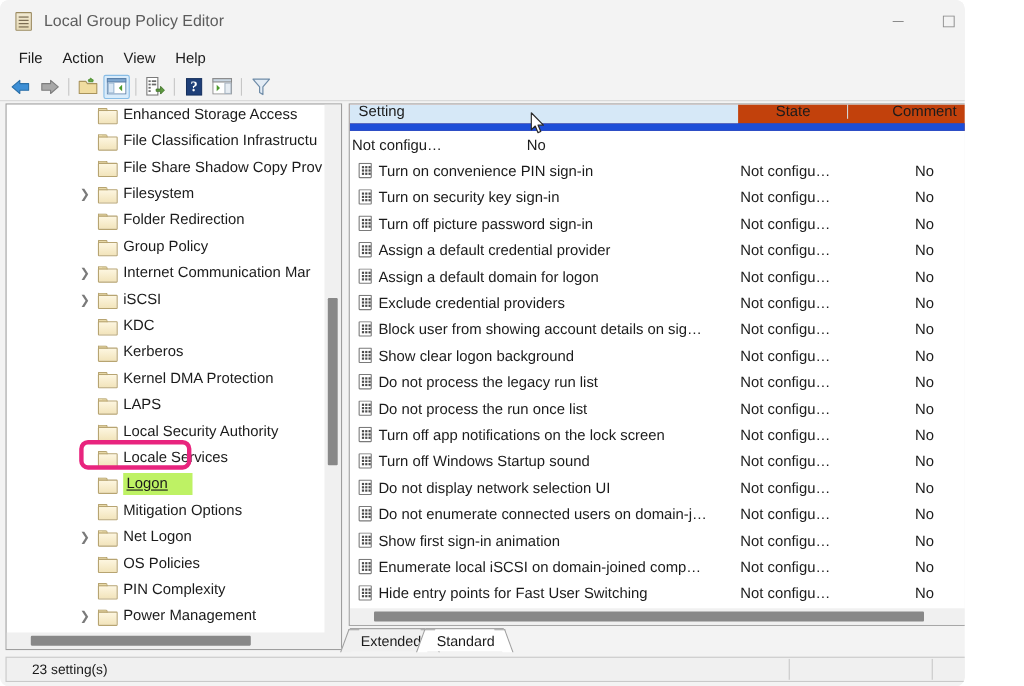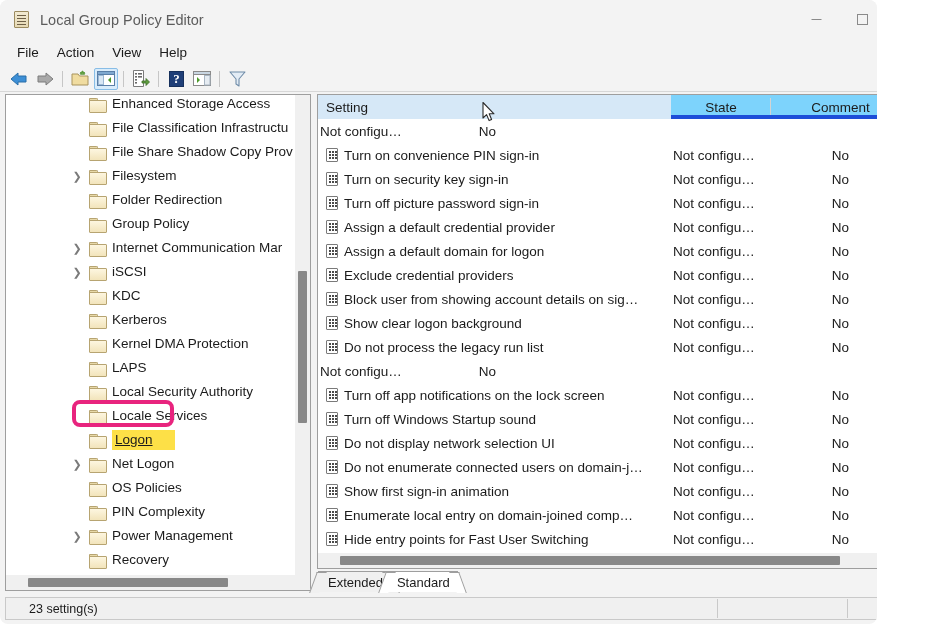--- a/index.html
+++ b/index.html
@@ -130,21 +130,21 @@
     width: 290px;
   }
   .tree-row {
     height: 24px;
     display: flex; align-items: center;
     white-space: nowrap;
     padding-left: 62px;
     position: relative;
   }
   .tree-row.selected .tree-label {
-    background: #fde047;
+    background: #bef264;
     padding: 1px 22px 1px 3px;
     text-decoration: underline;
   }
   .chev {
     position: absolute;
     left: 64px;
     width: 14px; height: 14px;
     display: flex; align-items: center; justify-content: center;
     color: #7a7a7a;
     font-size: 11px;
@@ -208,23 +208,24 @@
     position: absolute;
     top: 3px; height: 9px;
     background: #888888;
     border-radius: 1px;
   }
 
   
   .lv-header {
     position: absolute; left: 0; top: 0;
     width: 592px; height: 24px;
-    background: #7dd3fc;
-    border-bottom: 4px solid #1d4ed8;
+    background: #c2410c;
+    border-bottom: 7px solid #1d4ed8;
     display: flex;
+    align-items: flex-end;
   }
   .lv-col {
     height: 24px;
     display: flex; align-items: center;
     font-size: 13.5px;
     color: #1b1b1b;
     position: relative;
   }
   .lv-col .divider {
     position: absolute; right: 0; top: 3px;
@@ -507,20 +508,24 @@
         </div>
         <div class="tree-row">
           <span class="folder"></span>
           <span class="tree-label">Locale Services</span>
         </div>
         <div class="tree-row selected">
           <span class="folder"></span>
           <span class="tree-label">Logon</span>
         </div>
         <div class="tree-row">
+          <span class="folder"></span>
+          <span class="tree-label">Mitigation Options</span>
+        </div>
+        <div class="tree-row">
           <span class="chev">❯</span>
           <span class="folder"></span>
           <span class="tree-label">Net Logon</span>
         </div>
         <div class="tree-row">
           <span class="folder"></span>
           <span class="tree-label">OS Policies</span>
         </div>
         <div class="tree-row">
           <span class="folder"></span>
@@ -634,20 +639,24 @@
         </div>
         <div class="lv-row">
           <div class="cell-setting">
             <span class="set-icon"></span>
             <span class="set-text">Do not process the legacy run list</span>
           </div>
           <div class="cell-state">Not configu…</div>
           <div class="cell-comment">No</div>
         </div>
         <div class="lv-row">
+          <div class="cell-setting">
+            <span class="set-icon"></span>
+            <span class="set-text">Do not process the run once list</span>
+          </div>
           <div class="cell-state">Not configu…</div>
           <div class="cell-comment">No</div>
         </div>
         <div class="lv-row">
           <div class="cell-setting">
             <span class="set-icon"></span>
             <span class="set-text">Turn off app notifications on the lock screen</span>
           </div>
           <div class="cell-state">Not configu…</div>
           <div class="cell-comment">No</div>
@@ -680,21 +689,21 @@
           <div class="cell-setting">
             <span class="set-icon"></span>
             <span class="set-text">Show first sign-in animation</span>
           </div>
           <div class="cell-state">Not configu…</div>
           <div class="cell-comment">No</div>
         </div>
         <div class="lv-row">
           <div class="cell-setting">
             <span class="set-icon"></span>
-            <span class="set-text">Enumerate local entry on domain-joined comp…</span>
+            <span class="set-text">Enumerate local iSCSI on domain-joined comp…</span>
           </div>
           <div class="cell-state">Not configu…</div>
           <div class="cell-comment">No</div>
         </div>
         <div class="lv-row">
           <div class="cell-setting">
             <span class="set-icon"></span>
             <span class="set-text">Hide entry points for Fast User Switching</span>
           </div>
           <div class="cell-state">Not configu…</div>

